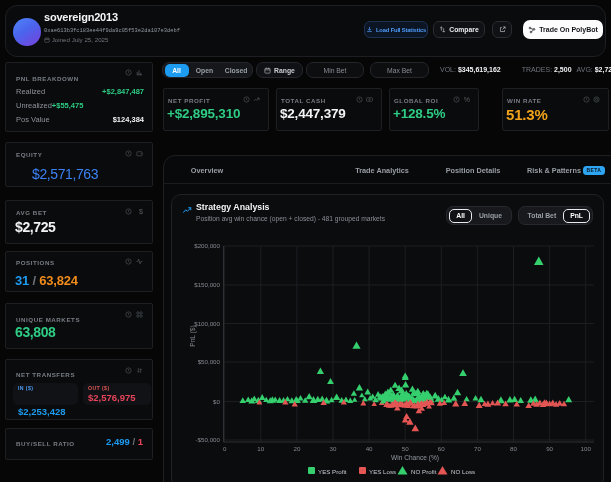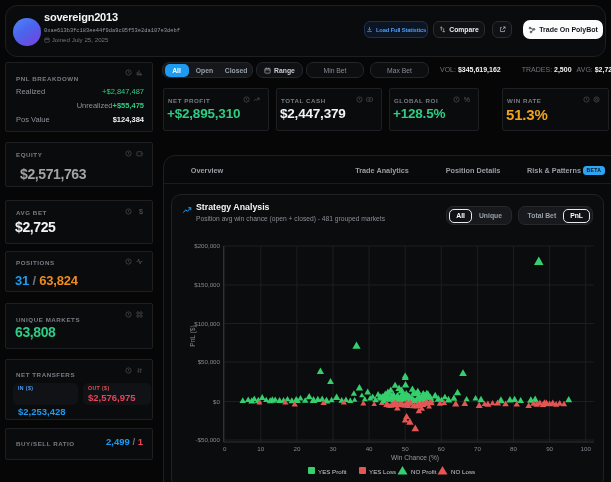--- a/index.html
+++ b/index.html
@@ -68,23 +68,23 @@
   <div class="ic" style="right:9px;top:6px">
       <svg width="7" height="7" viewBox="0 0 24 24" fill="none" stroke="#585e66" stroke-width="2.4">
         <path d="M4 20V10"></path>
         <path d="M10 20V4"></path>
         <path d="M16 20v-7"></path>
         <path d="M21 20H3"></path>
       </svg>
     </div>
   <div class="abs" style="left:10px;top:24px;width:128px;display:flex;justify-content:space-between;font-size:7.5px;color:#8d929a">
       <span>Realized</span>
-      <span style="color:#2ecc84;font-weight:normal">+$2,847,487</span>
-    </div>
-  <div class="abs" style="left:10px;top:38px;width:128px;display:flex;justify-content:flex-end;font-size:7.5px;color:#8d929a">
+      <span style="color:#2ecc84;font-weight:bold">+$2,847,487</span>
+    </div>
+  <div class="abs" style="left:10px;top:38px;width:128px;display:flex;justify-content:flex-start;font-size:7.5px;color:#8d929a">
       <span>Unrealized</span>
       <span style="color:#2ecc84;font-weight:bold">+$55,475</span>
     </div>
   <div class="abs" style="left:10px;top:52px;width:128px;display:flex;justify-content:space-between;font-size:7.5px;color:#8d929a">
       <span>Pos Value</span>
       <span style="color:#f2f3f5;font-weight:bold">$124,384</span>
     </div>
 </div>
 
 <div class="card" style="left:5px;top:142px;width:148px;height:45px">
@@ -94,21 +94,21 @@
         <circle cx="12" cy="12" r="9"></circle>
         <path d="M12 7v5l3 3"></path>
       </svg>
     </div>
   <div class="ic" style="right:9px;top:7px">
       <svg width="7" height="7" viewBox="0 0 24 24" fill="none" stroke="#585e66" stroke-width="2">
         <rect x="3" y="6" width="18" height="14" rx="2"></rect>
         <path d="M16 13h5"></path>
       </svg>
     </div>
-  <div class="abs" style="left:14px;top:23px;font-size:14px;letter-spacing:-.4px;font-weight:bold;color:#a3a3a3">$2,571,763</div>
+  <div class="abs" style="left:26px;top:23px;font-size:14px;letter-spacing:-.4px;font-weight:normal;color:#3b82f6">$2,571,763</div>
 </div>
 
 <div class="card" style="left:5px;top:200px;width:148px;height:44px">
   <div class="lbl" style="position:absolute;left:10px;top:8px">AVG BET</div>
   <div class="ic" style="right:20px;top:7px">
       <svg width="7" height="7" viewBox="0 0 24 24" fill="none" stroke="#585e66" stroke-width="2">
         <circle cx="12" cy="12" r="9"></circle>
         <path d="M12 7v5l3 3"></path>
       </svg>
     </div>

